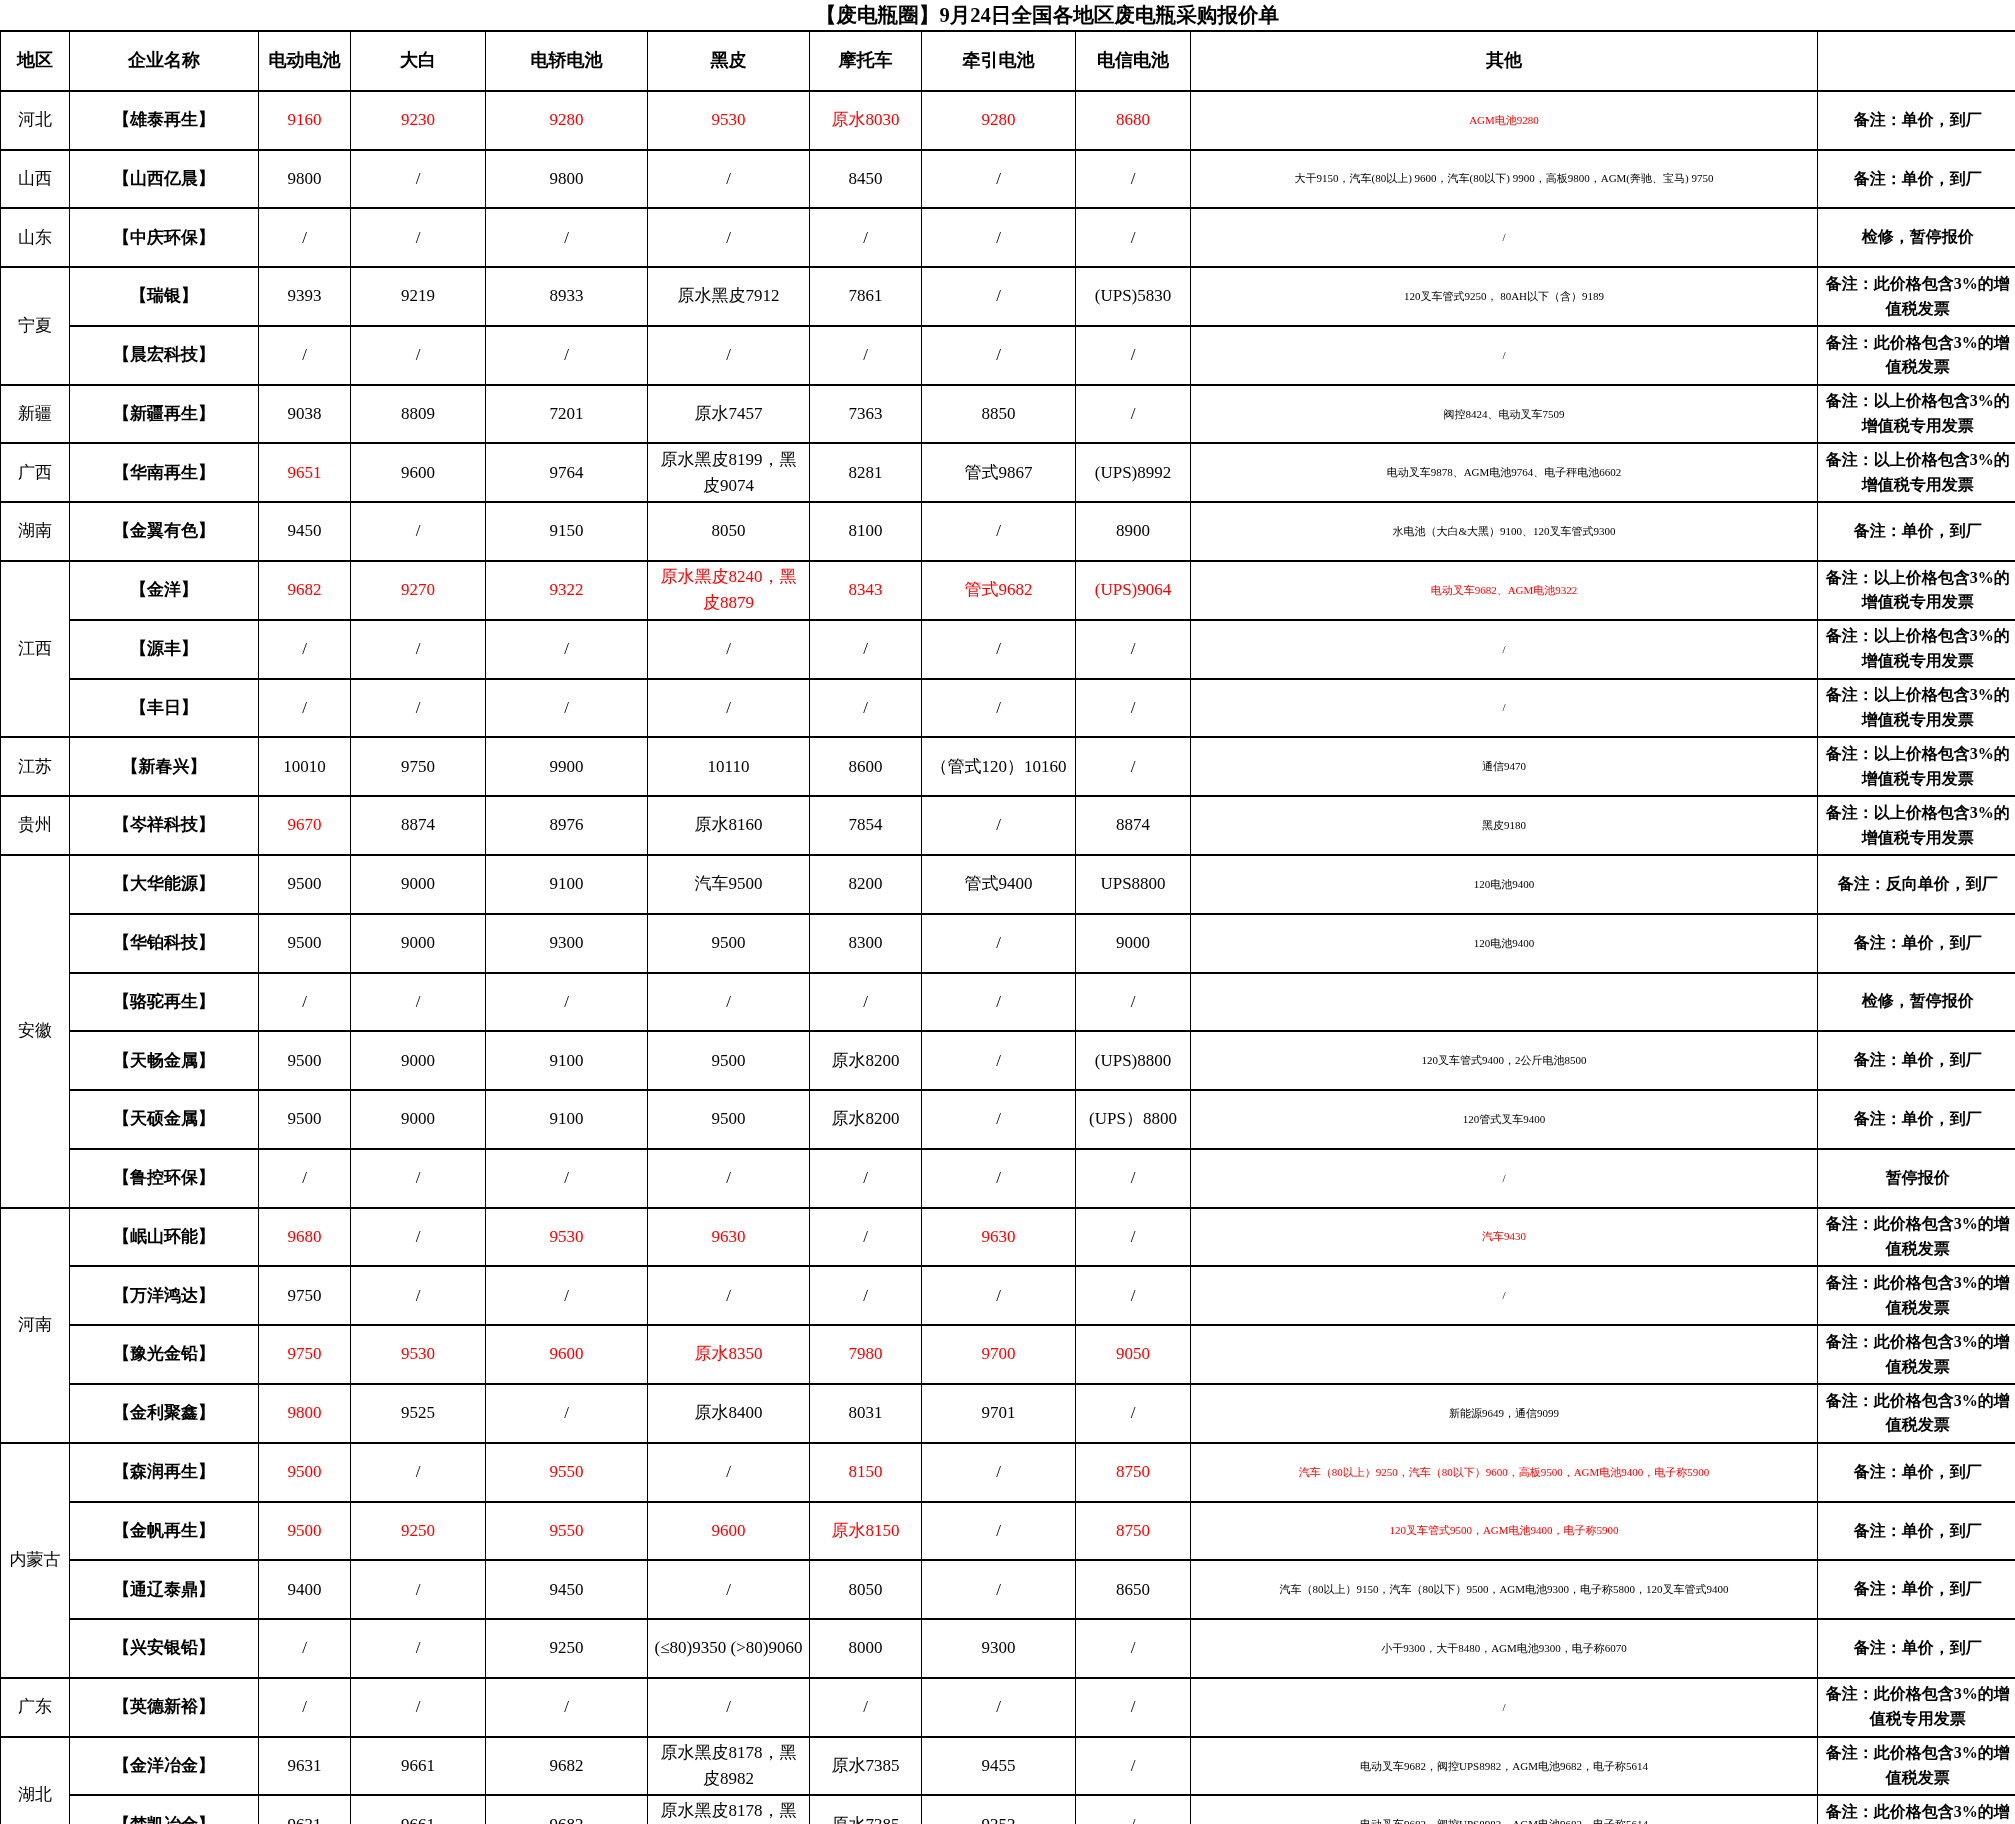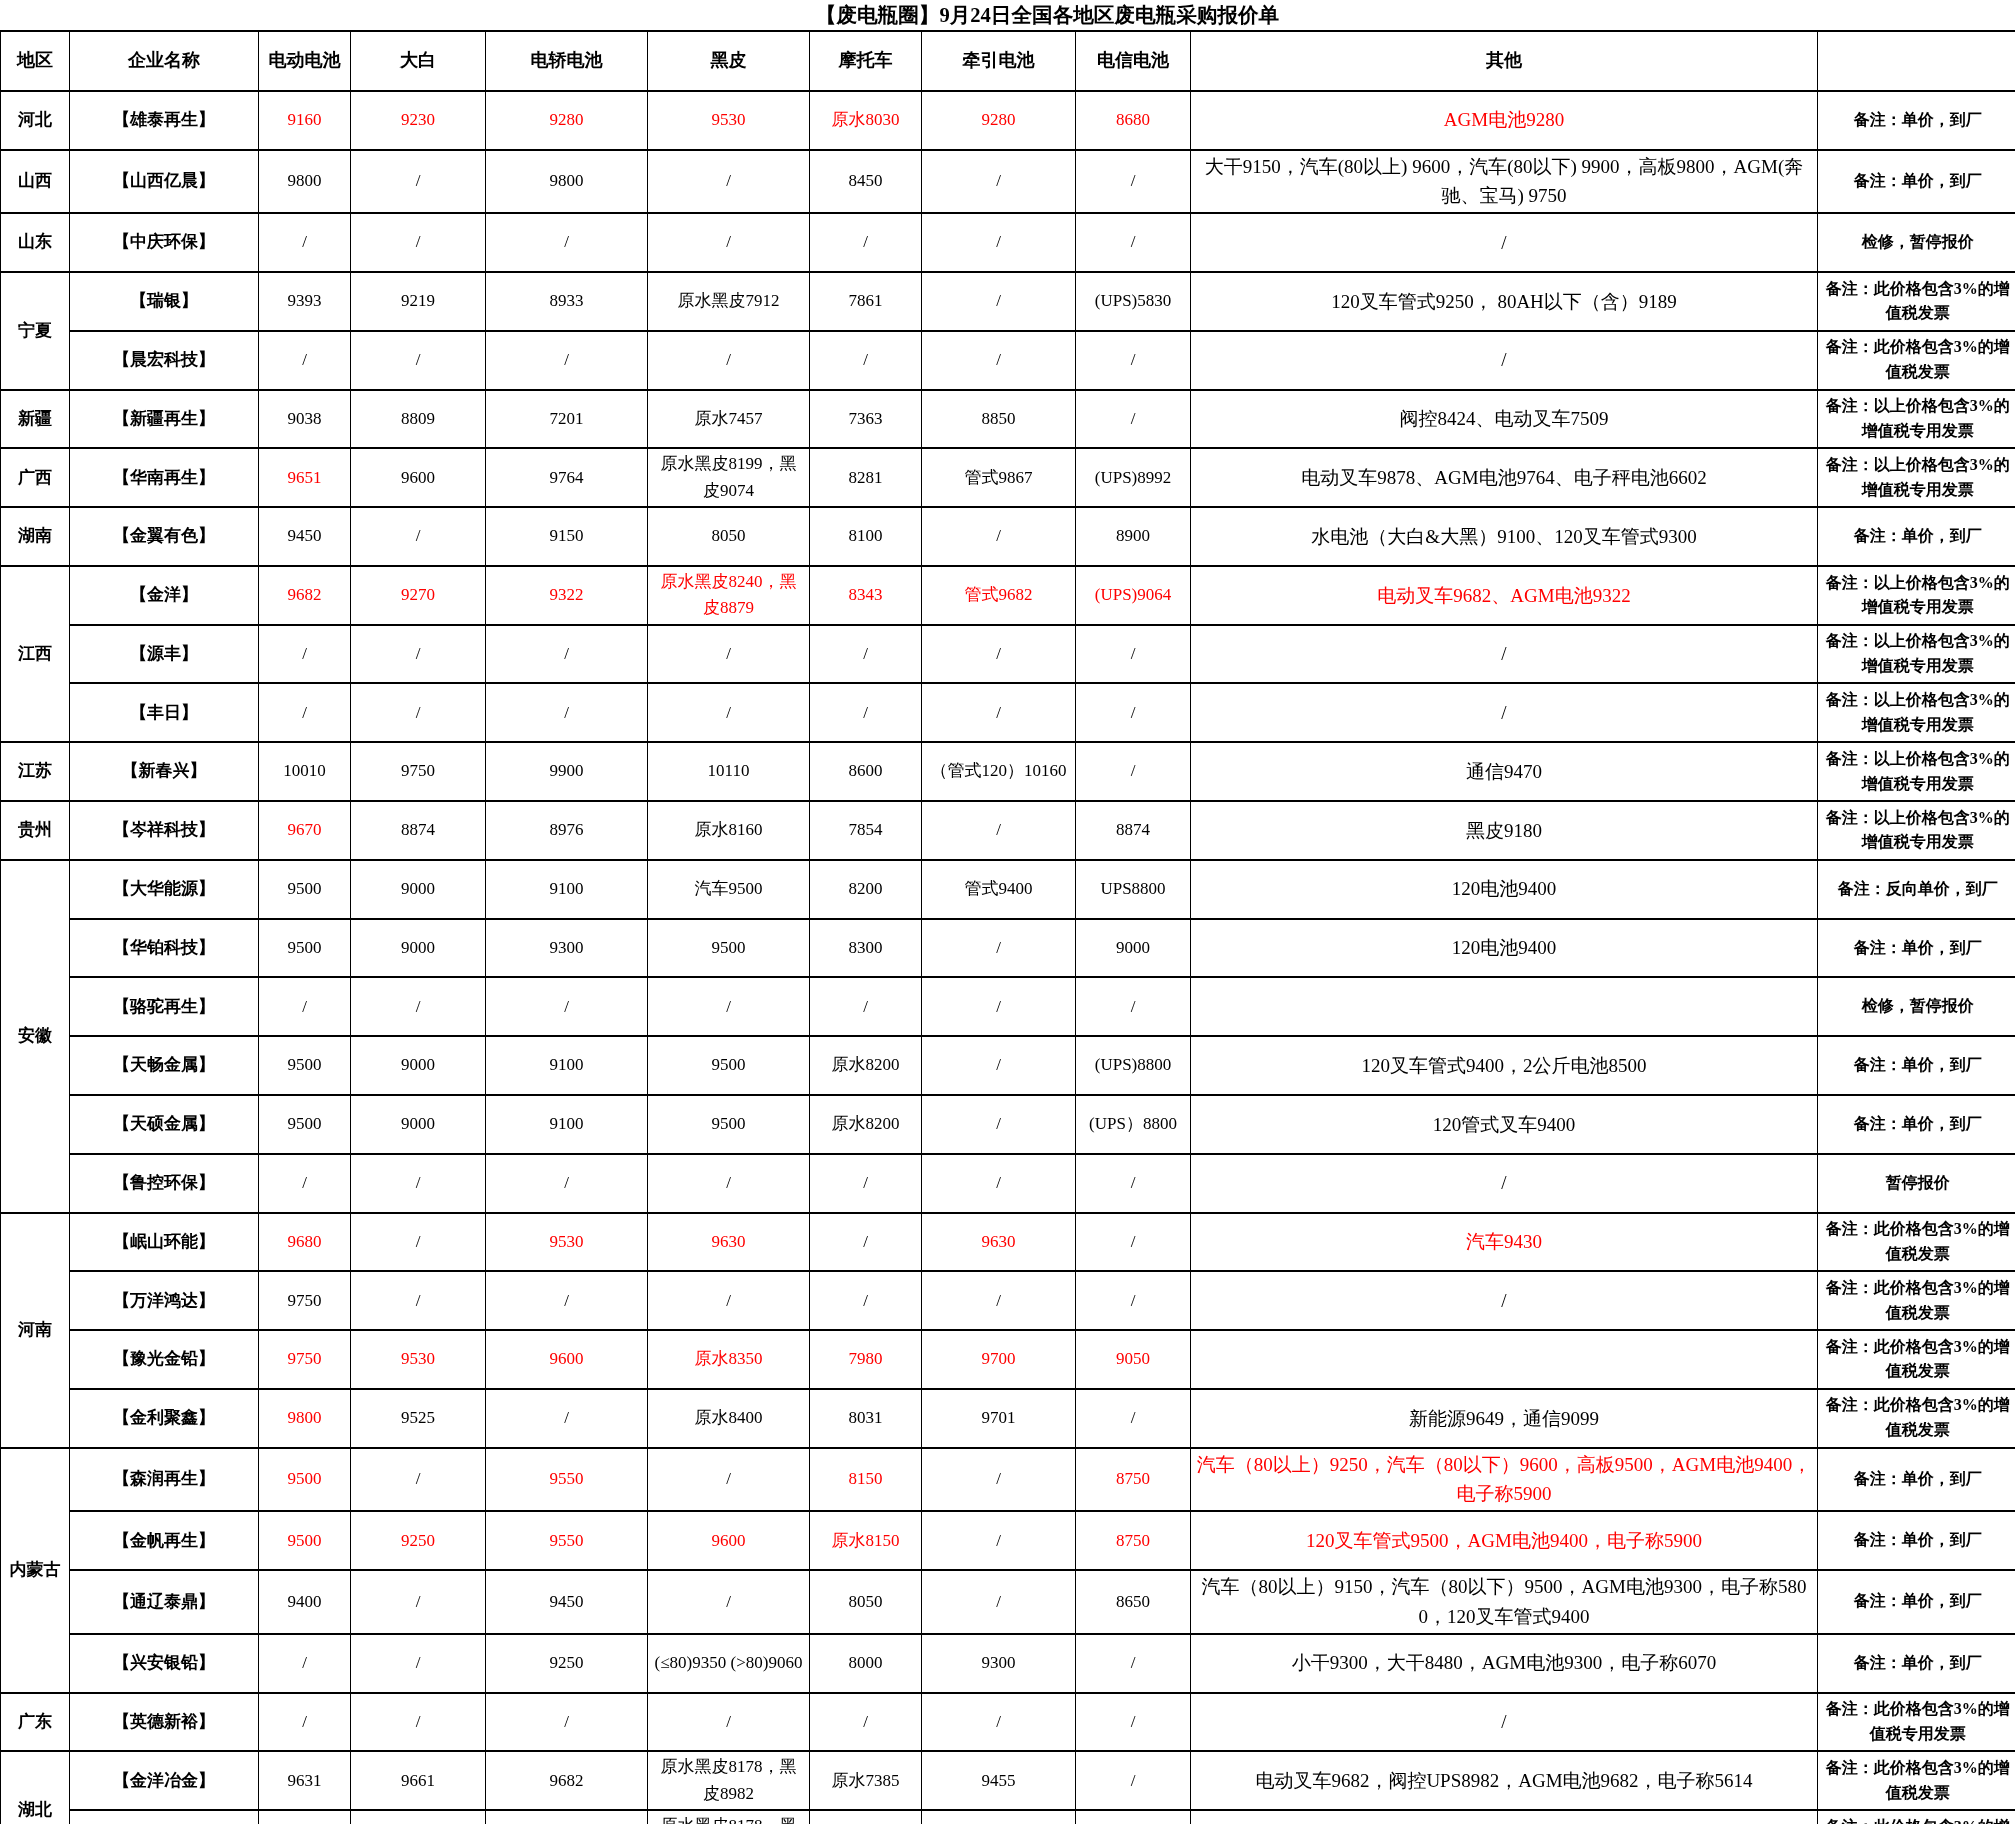--- a/index.html
+++ b/index.html
@@ -3,24 +3,24 @@
 <meta charset="utf-8">
 <style>
   html,body{margin:0;padding:0;background:#fff;}
   body{width:2015px;font-family:"Liberation Serif","DejaVu Serif",serif;color:#000;}
   .title{width:2015px;height:30px;line-height:30px;text-align:center;font-size:20.6px;font-weight:bold;padding-left:40px;}
   table{border-collapse:collapse;table-layout:fixed;width:2015px;}
   th,td{border-left:0.7px solid #000;border-right:0.7px solid #000;border-top:2.1px solid #000;border-bottom:2.1px solid #000;
         text-align:center;vertical-align:middle;padding:1.4px 4.1px;overflow:hidden;word-break:break-all;line-height:1.55;}
   thead th{height:55px;font-size:18px;font-weight:bold;text-align:center;}
   tbody td{height:54px;font-size:17px;}
-  td.region{font-weight:bold;font-size:17px;}
+  td.region{font-weight:normal;font-size:17px;}
   td.company{font-weight:bold;font-size:17px;}
   td.price{font-size:17px;}
-  td.other{font-size:19px;border-radius:17px;}
+  td.other{font-size:11px;border-radius:17px;}
   td.remark{font-size:16px;text-align:center;padding-left:5.5px;font-weight:bold;}
   .red{color:#FF0000;margin-top:6px;}
 </style>
 </head>
 <body>
 
 <div class="title">【废电瓶圈】9月24日全国各地区废电瓶采购报价单</div>
 
 <table>
   <colgroup>

